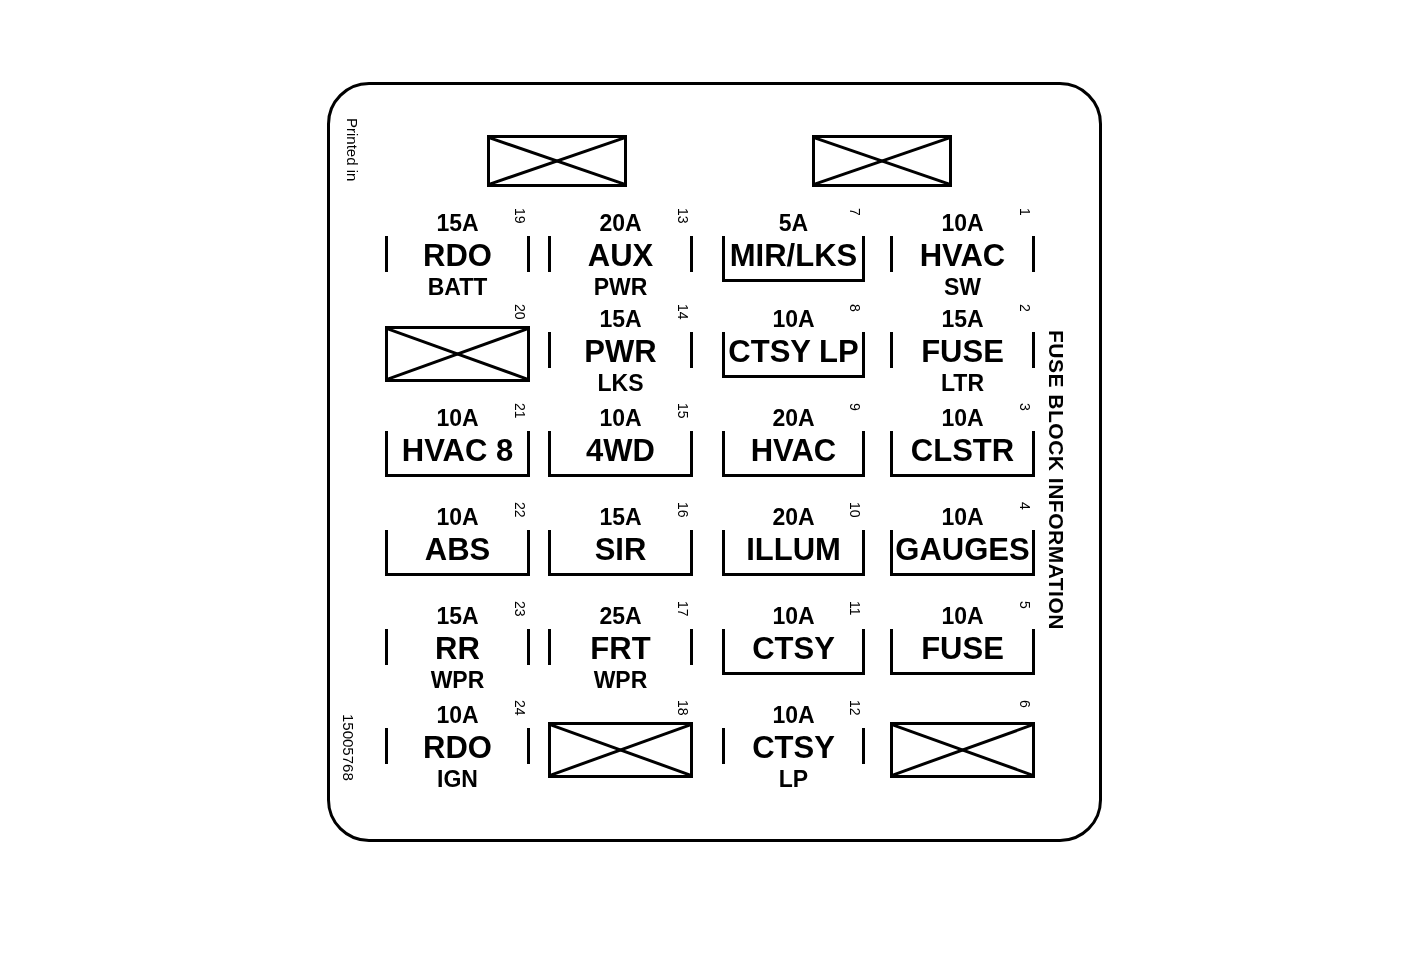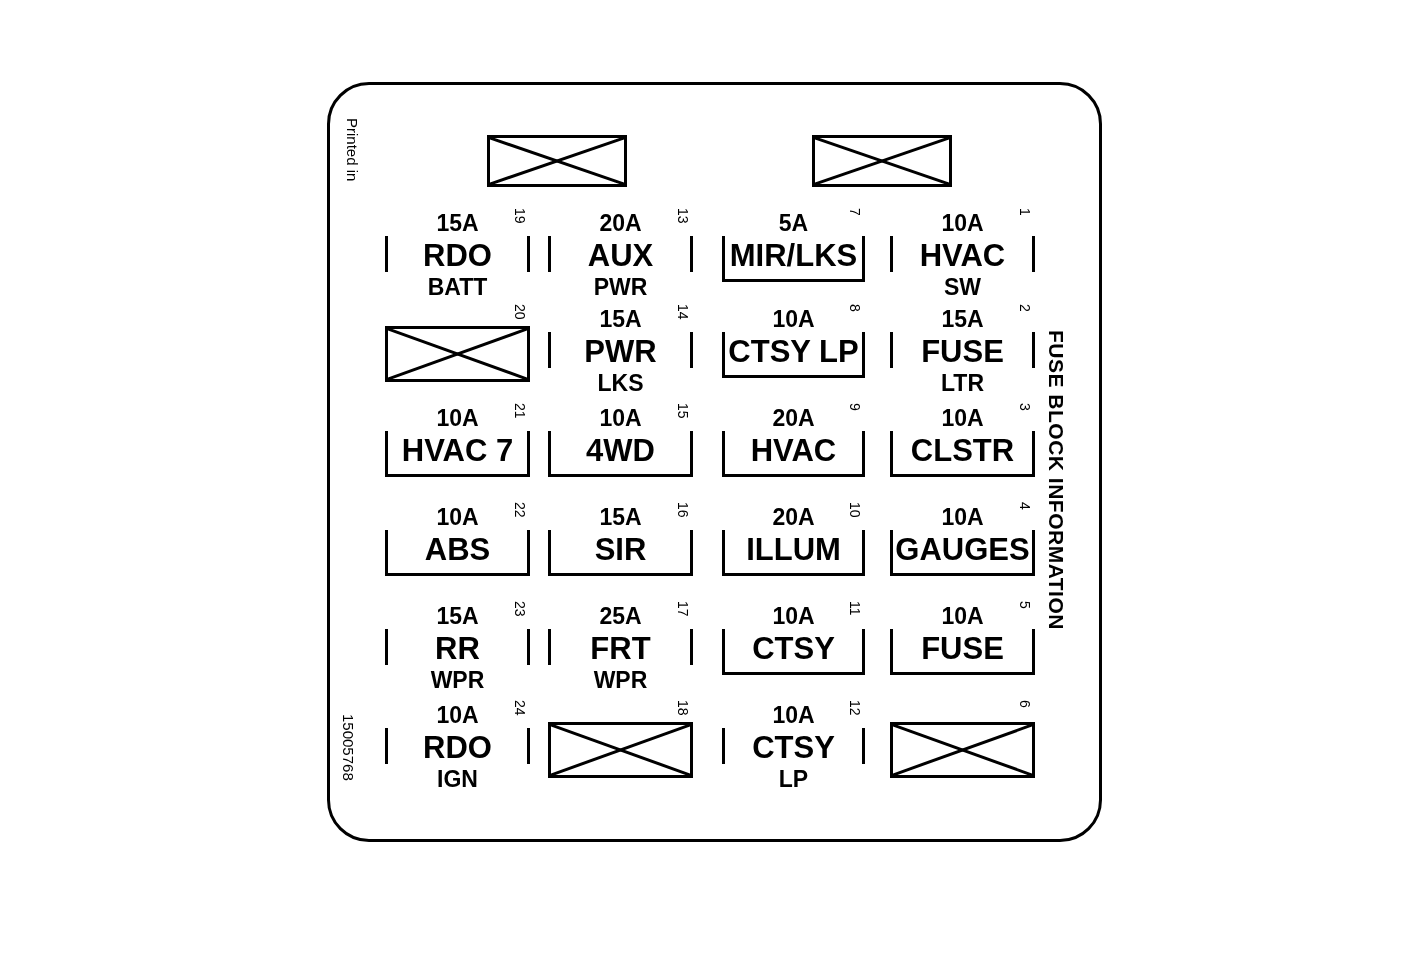--- a/index.html
+++ b/index.html
@@ -268,21 +268,21 @@
     <div class="name">FUSE</div>
     <div class="name2">LTR</div>
     <div class="num">2</div>
   </div>
 
   <div class="slot" style="left:385px; top:405px; width:145px;">
     <div class="box"></div>
     <div class="rail-l" style="left:0; width:32px;"></div>
     <div class="rail-r" style="right:0; width:32px;"></div>
     <div class="amp">10A</div>
-    <div class="name">HVAC 7</div>
+    <div class="name">HVAC 8</div>
     <div class="name2"></div>
     <div class="num">21</div>
   </div>
 
   <div class="slot" style="left:548px; top:405px; width:145px;">
     <div class="box"></div>
     <div class="rail-l" style="left:0; width:32px;"></div>
     <div class="rail-r" style="right:0; width:32px;"></div>
     <div class="amp">10A</div>
     <div class="name">4WD</div>

